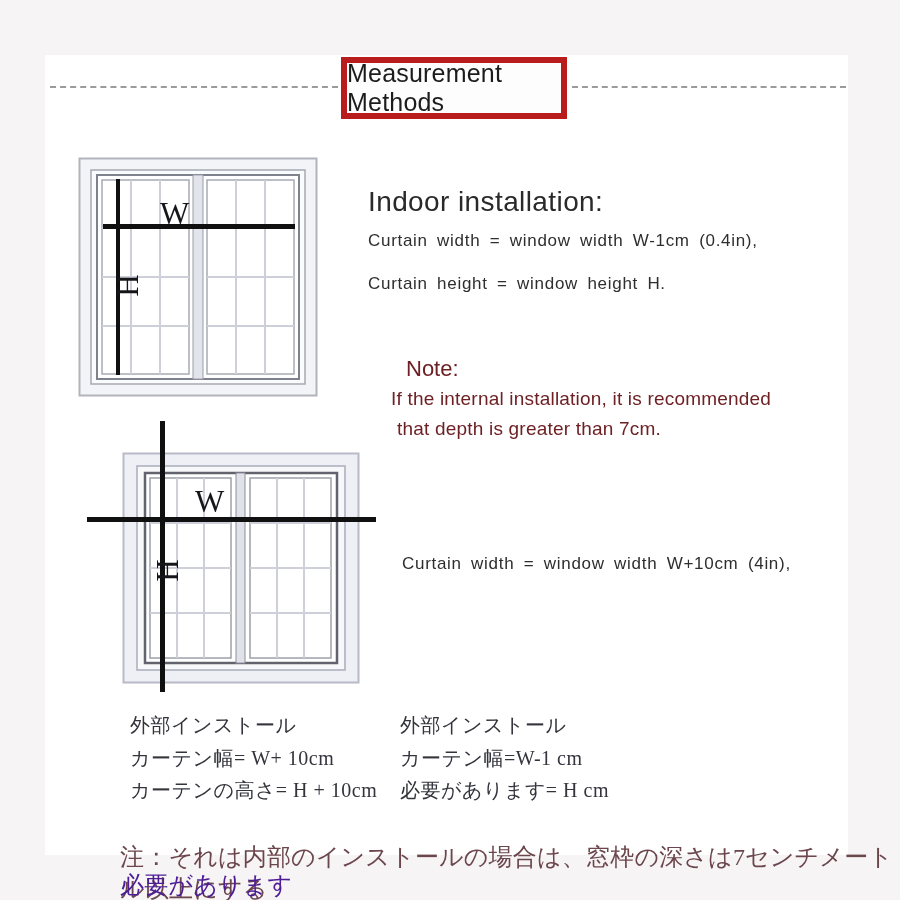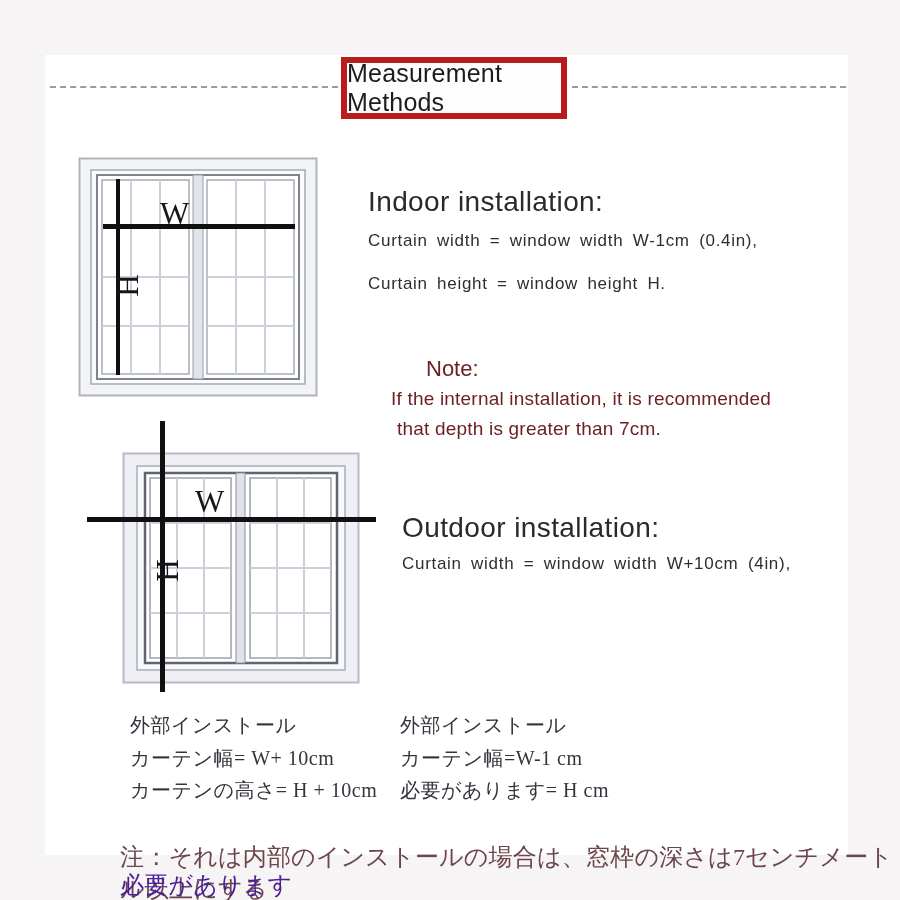--- a/index.html
+++ b/index.html
@@ -29,21 +29,21 @@
 
   .dim-label {
     position:absolute; font-family:"Liberation Serif","DejaVu Serif",serif;
     font-size:31px; color:#15151a; line-height:1;
   }
   .rot90 { display:inline-block; transform:rotate(90deg); transform-origin:center; }
 
   
   .h-install { position:absolute; font-size:28px; font-weight:500; color:#2a2a2a; letter-spacing:0.4px; }
   .body-line { position:absolute; font-size:17px; font-weight:500; color:#2e2e2e; letter-spacing:0.7px; word-spacing:4px; }
-  .note-head { position:absolute; font-size:22px; font-weight:500;margin-left:20px; }
+  .note-head { position:absolute; font-size:22px; font-weight:500; }
   .note-line { position:absolute; font-size:19px; font-weight:500; letter-spacing:0.2px; }
 
   
   .jp { position:absolute; font-family:"Liberation Serif","DejaVu Serif",serif; color:#33343c; font-size:20px; letter-spacing:0.5px; }
   .jp-note { position:absolute; font-family:"Liberation Serif","DejaVu Serif",serif; font-size:24px; letter-spacing:0.2px;margin-top:40px; }
 </style>
 </head>
 <body>
 
 <div class="stage">
@@ -111,21 +111,20 @@
       <line x1="128" y1="71" x2="209" y2="71"></line>
         <line x1="128" y1="116" x2="209" y2="116"></line>
         <line x1="128" y1="161" x2="209" y2="161"></line>
     </g>
   </svg>
   <div class="mline" style="left:160px; top:421px; width:5px; height:271px;"></div>
   <div class="mline" style="left:87px; top:517px; width:289px; height:5px;"></div>
   <div class="dim-label" style="left:195px; top:486px;">W</div>
   <div class="dim-label" style="left:156px; top:555px;"><span class="rot90">H</span></div>
 
-  <div class="h-install" style="left:402px; top:512px;">Outdoor installation:</div>
   <div class="body-line" style="left:402px; top:554px;">Curtain width = window width W+10cm (4in),</div>
 
   <div class="jp" style="left:130px; top:712px;">外部インストール</div>
   <div class="jp" style="left:400px; top:712px;">外部インストール</div>
   <div class="jp" style="left:130px; top:745px;">カーテン幅= W+ 10cm</div>
   <div class="jp" style="left:400px; top:745px;">カーテン幅=W-1 cm</div>
   <div class="jp" style="left:130px; top:777px;">カーテンの高さ= H + 10cm</div>
   <div class="jp" style="left:400px; top:777px;">必要があります= H cm</div>
   <div class="jp-note" style="left:120px; top:801px; color:#6b464c;">注：それは内部のインストールの場合は、窓枠の深さは7センチメートル以上にする</div>
   <div class="jp-note" style="left:120px; top:829px; color:#4c1d95;">必要があります</div>

